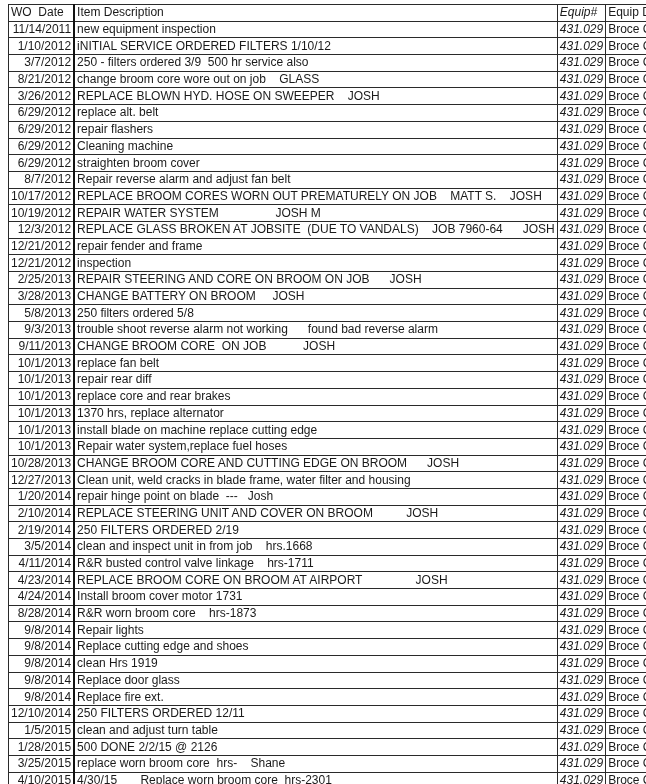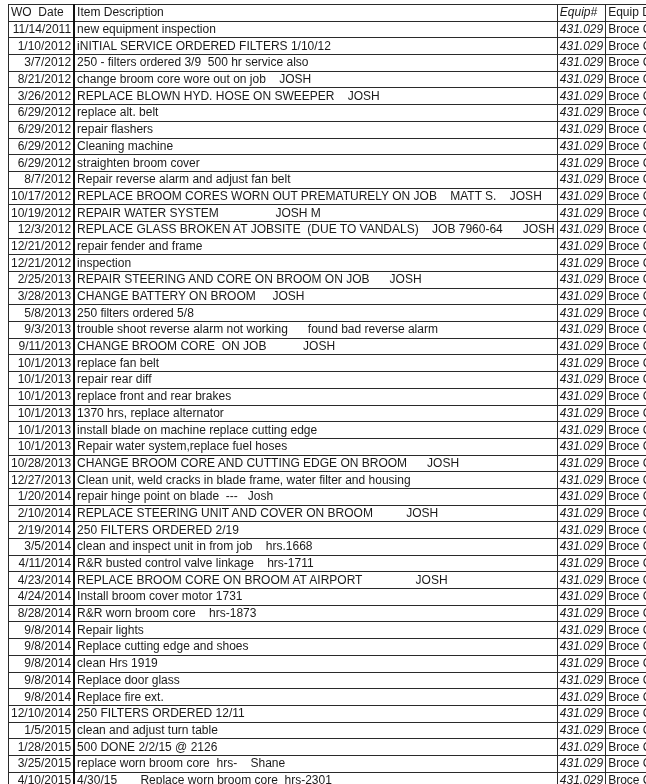--- a/index.html
+++ b/index.html
@@ -51,21 +51,21 @@
         <td class="c-eqd">Broce CR350 :</td>
       </tr>
       <tr>
         <td class="c-date">3/7/2012</td>
         <td class="c-desc">250 - filters ordered 3/9  500 hr service also</td>
         <td class="c-eq">431.029</td>
         <td class="c-eqd">Broce CR350 :</td>
       </tr>
       <tr>
         <td class="c-date">8/21/2012</td>
-        <td class="c-desc">change broom core wore out on job    JOSH</td>
+        <td class="c-desc">change broom core wore out on job    GLASS</td>
         <td class="c-eq">431.029</td>
         <td class="c-eqd">Broce CR350 :</td>
       </tr>
       <tr>
         <td class="c-date">3/26/2012</td>
         <td class="c-desc">REPLACE BLOWN HYD. HOSE ON SWEEPER    JOSH</td>
         <td class="c-eq">431.029</td>
         <td class="c-eqd">Broce CR350 :</td>
       </tr>
       <tr>
@@ -165,21 +165,21 @@
         <td class="c-eqd">Broce CR350 :</td>
       </tr>
       <tr>
         <td class="c-date">10/1/2013</td>
         <td class="c-desc">repair rear diff</td>
         <td class="c-eq">431.029</td>
         <td class="c-eqd">Broce CR350 :</td>
       </tr>
       <tr>
         <td class="c-date">10/1/2013</td>
-        <td class="c-desc">replace front and rear brakes</td>
+        <td class="c-desc">replace core and rear brakes</td>
         <td class="c-eq">431.029</td>
         <td class="c-eqd">Broce CR350 :</td>
       </tr>
       <tr>
         <td class="c-date">10/1/2013</td>
         <td class="c-desc">1370 hrs, replace alternator</td>
         <td class="c-eq">431.029</td>
         <td class="c-eqd">Broce CR350 :</td>
       </tr>
       <tr>

